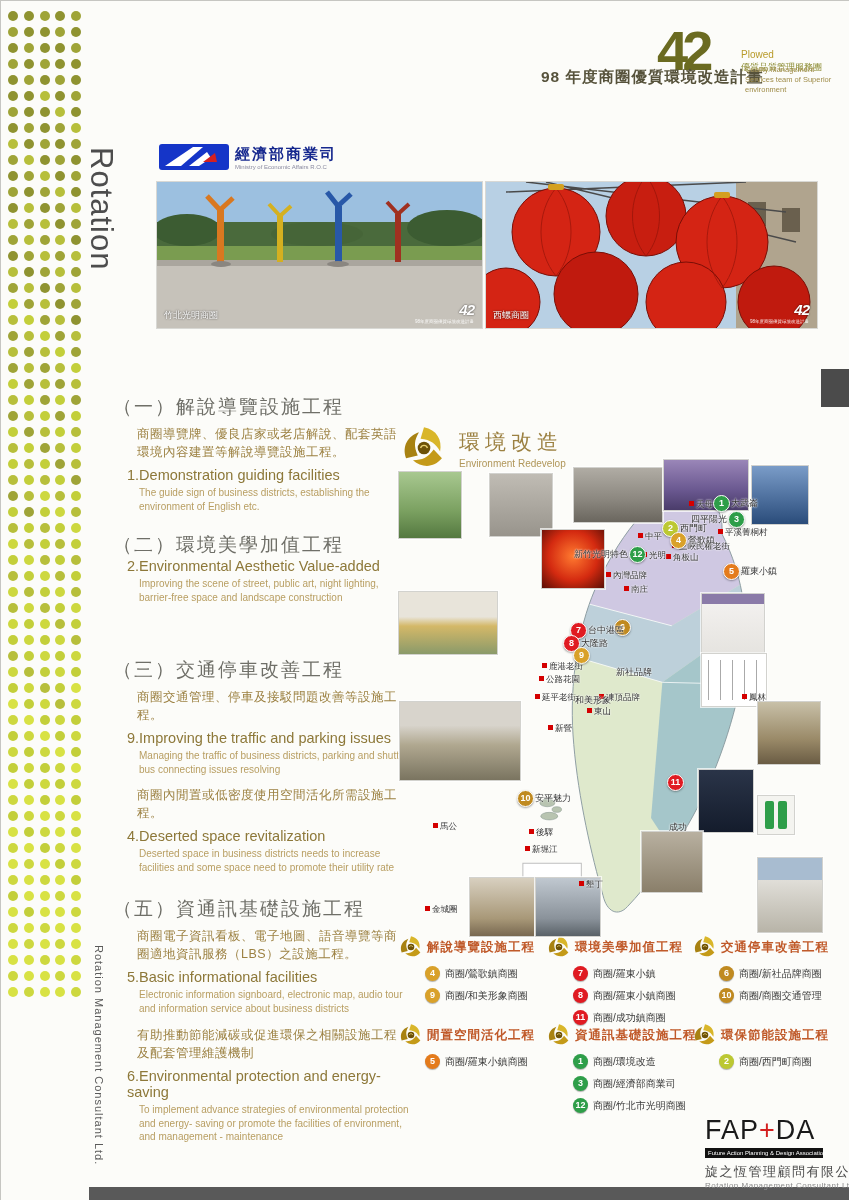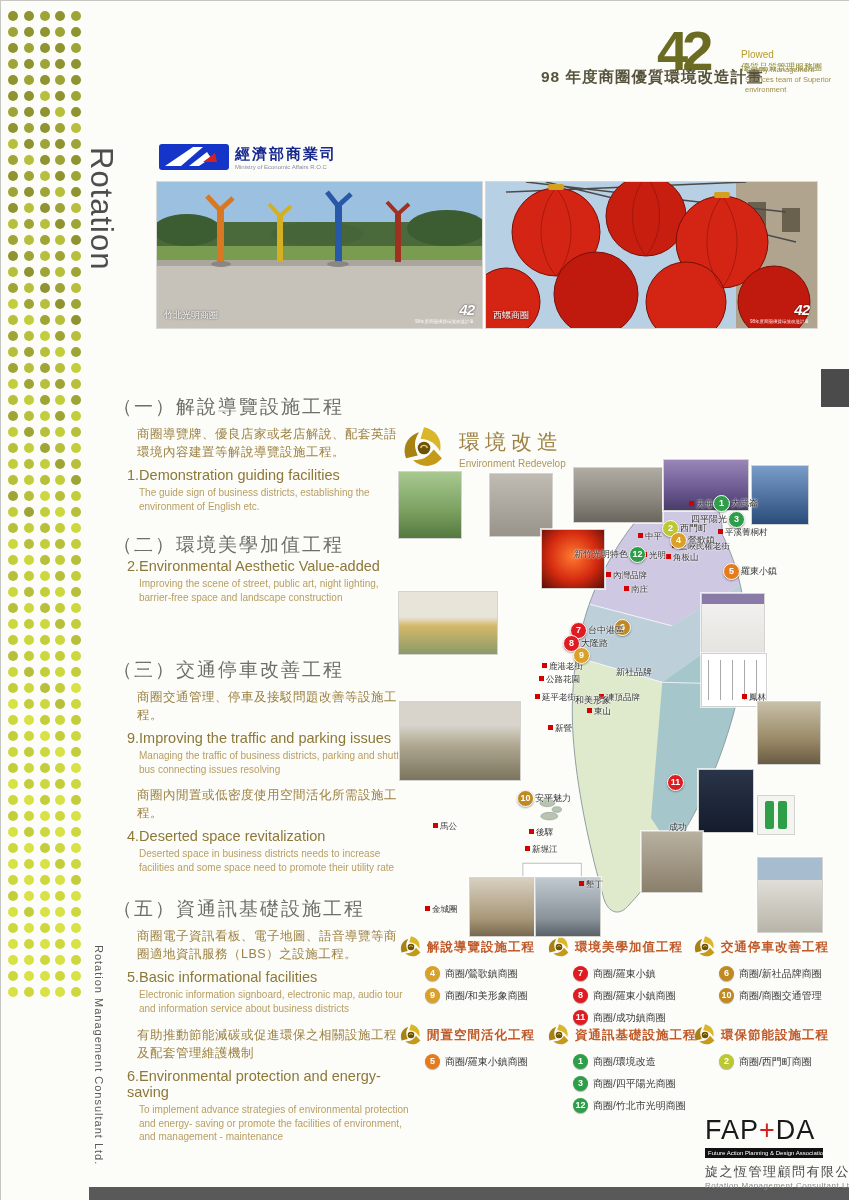--- a/index.html
+++ b/index.html
@@ -789,21 +789,21 @@
             </svg>
           </span>
           <div class="lg-title">資通訊基礎設施工程</div>
         </div>
         <div class="lg-item">
           <span class="lg-n" style="background: rgb(46, 158, 73);">1</span>
           <span class="lg-label">商圈/環境改造</span>
         </div>
         <div class="lg-item">
           <span class="lg-n" style="background: rgb(46, 158, 73);">3</span>
-          <span class="lg-label">商圈/四平陽光商圈</span>
+          <span class="lg-label">商圈/經濟部商業司</span>
         </div>
         <div class="lg-item">
           <span class="lg-n" style="background: rgb(46, 158, 73);">12</span>
           <span class="lg-label">商圈/竹北市光明商圈</span>
         </div>
       </div>
       <div class="lg" style="left: 294px; top: 88px;">
         <div class="lg-head">
           <span class="swirl">
             <svg width="24" height="24" viewBox="0 0 40 40">

